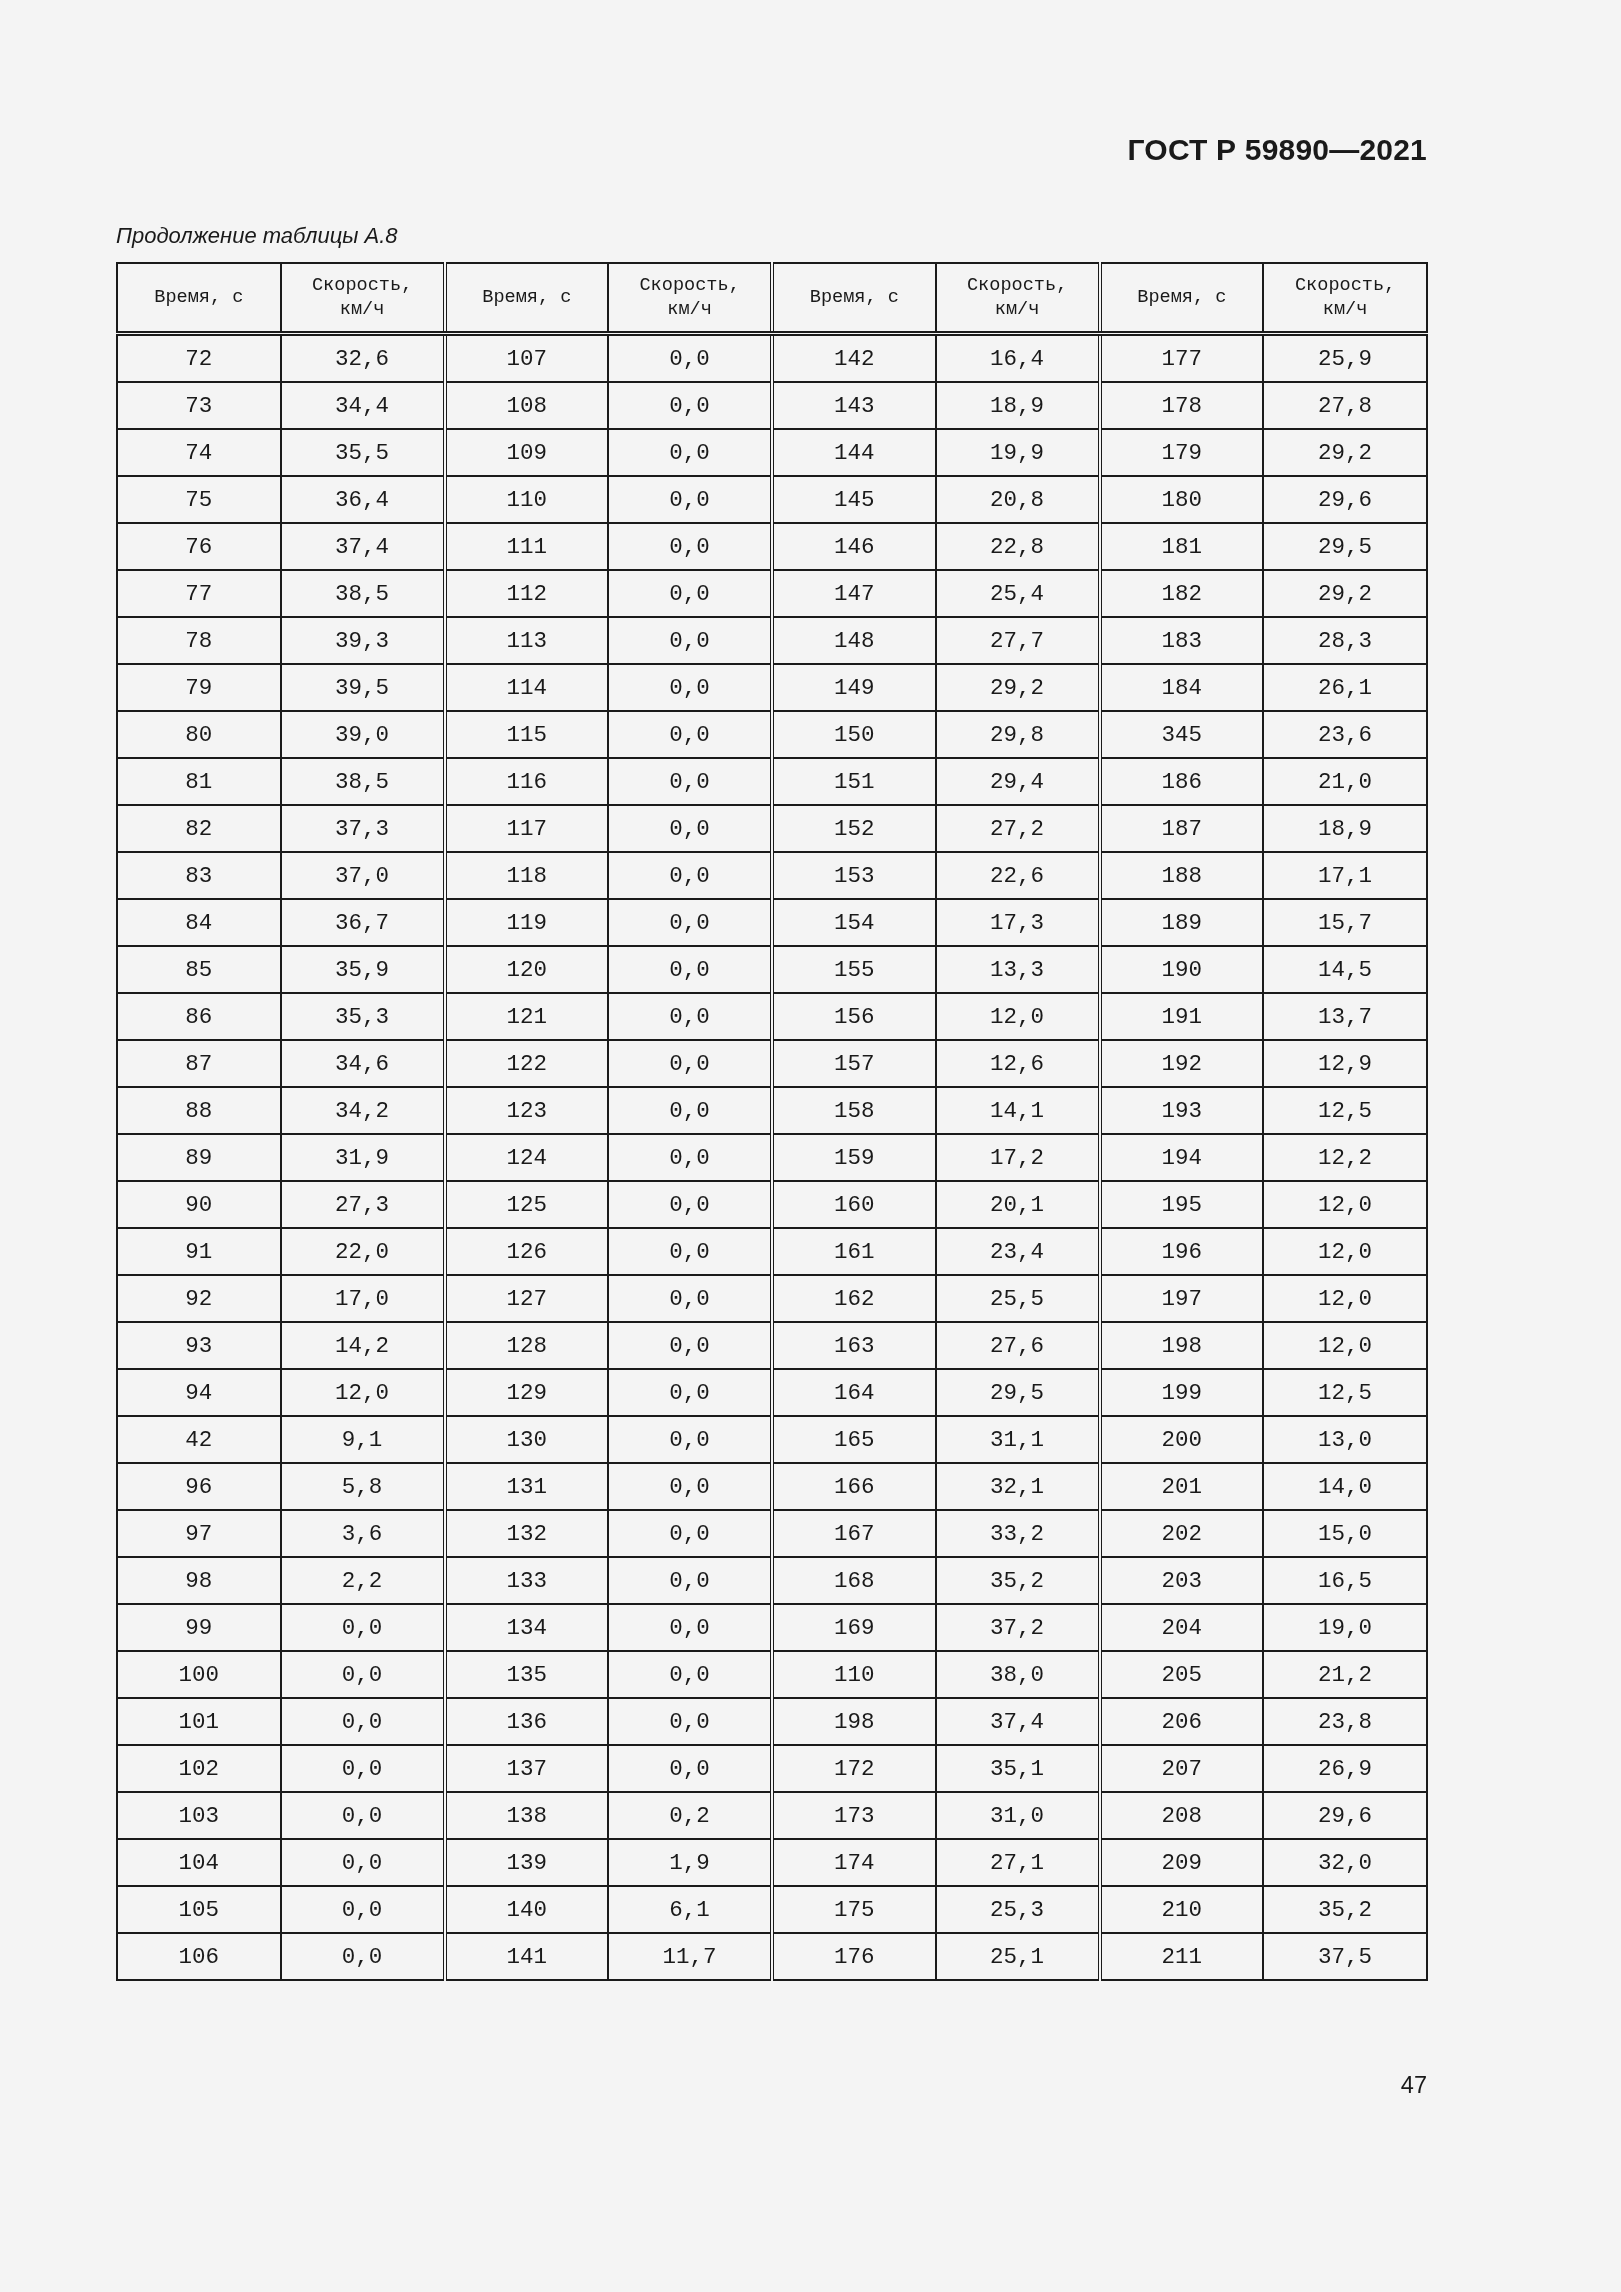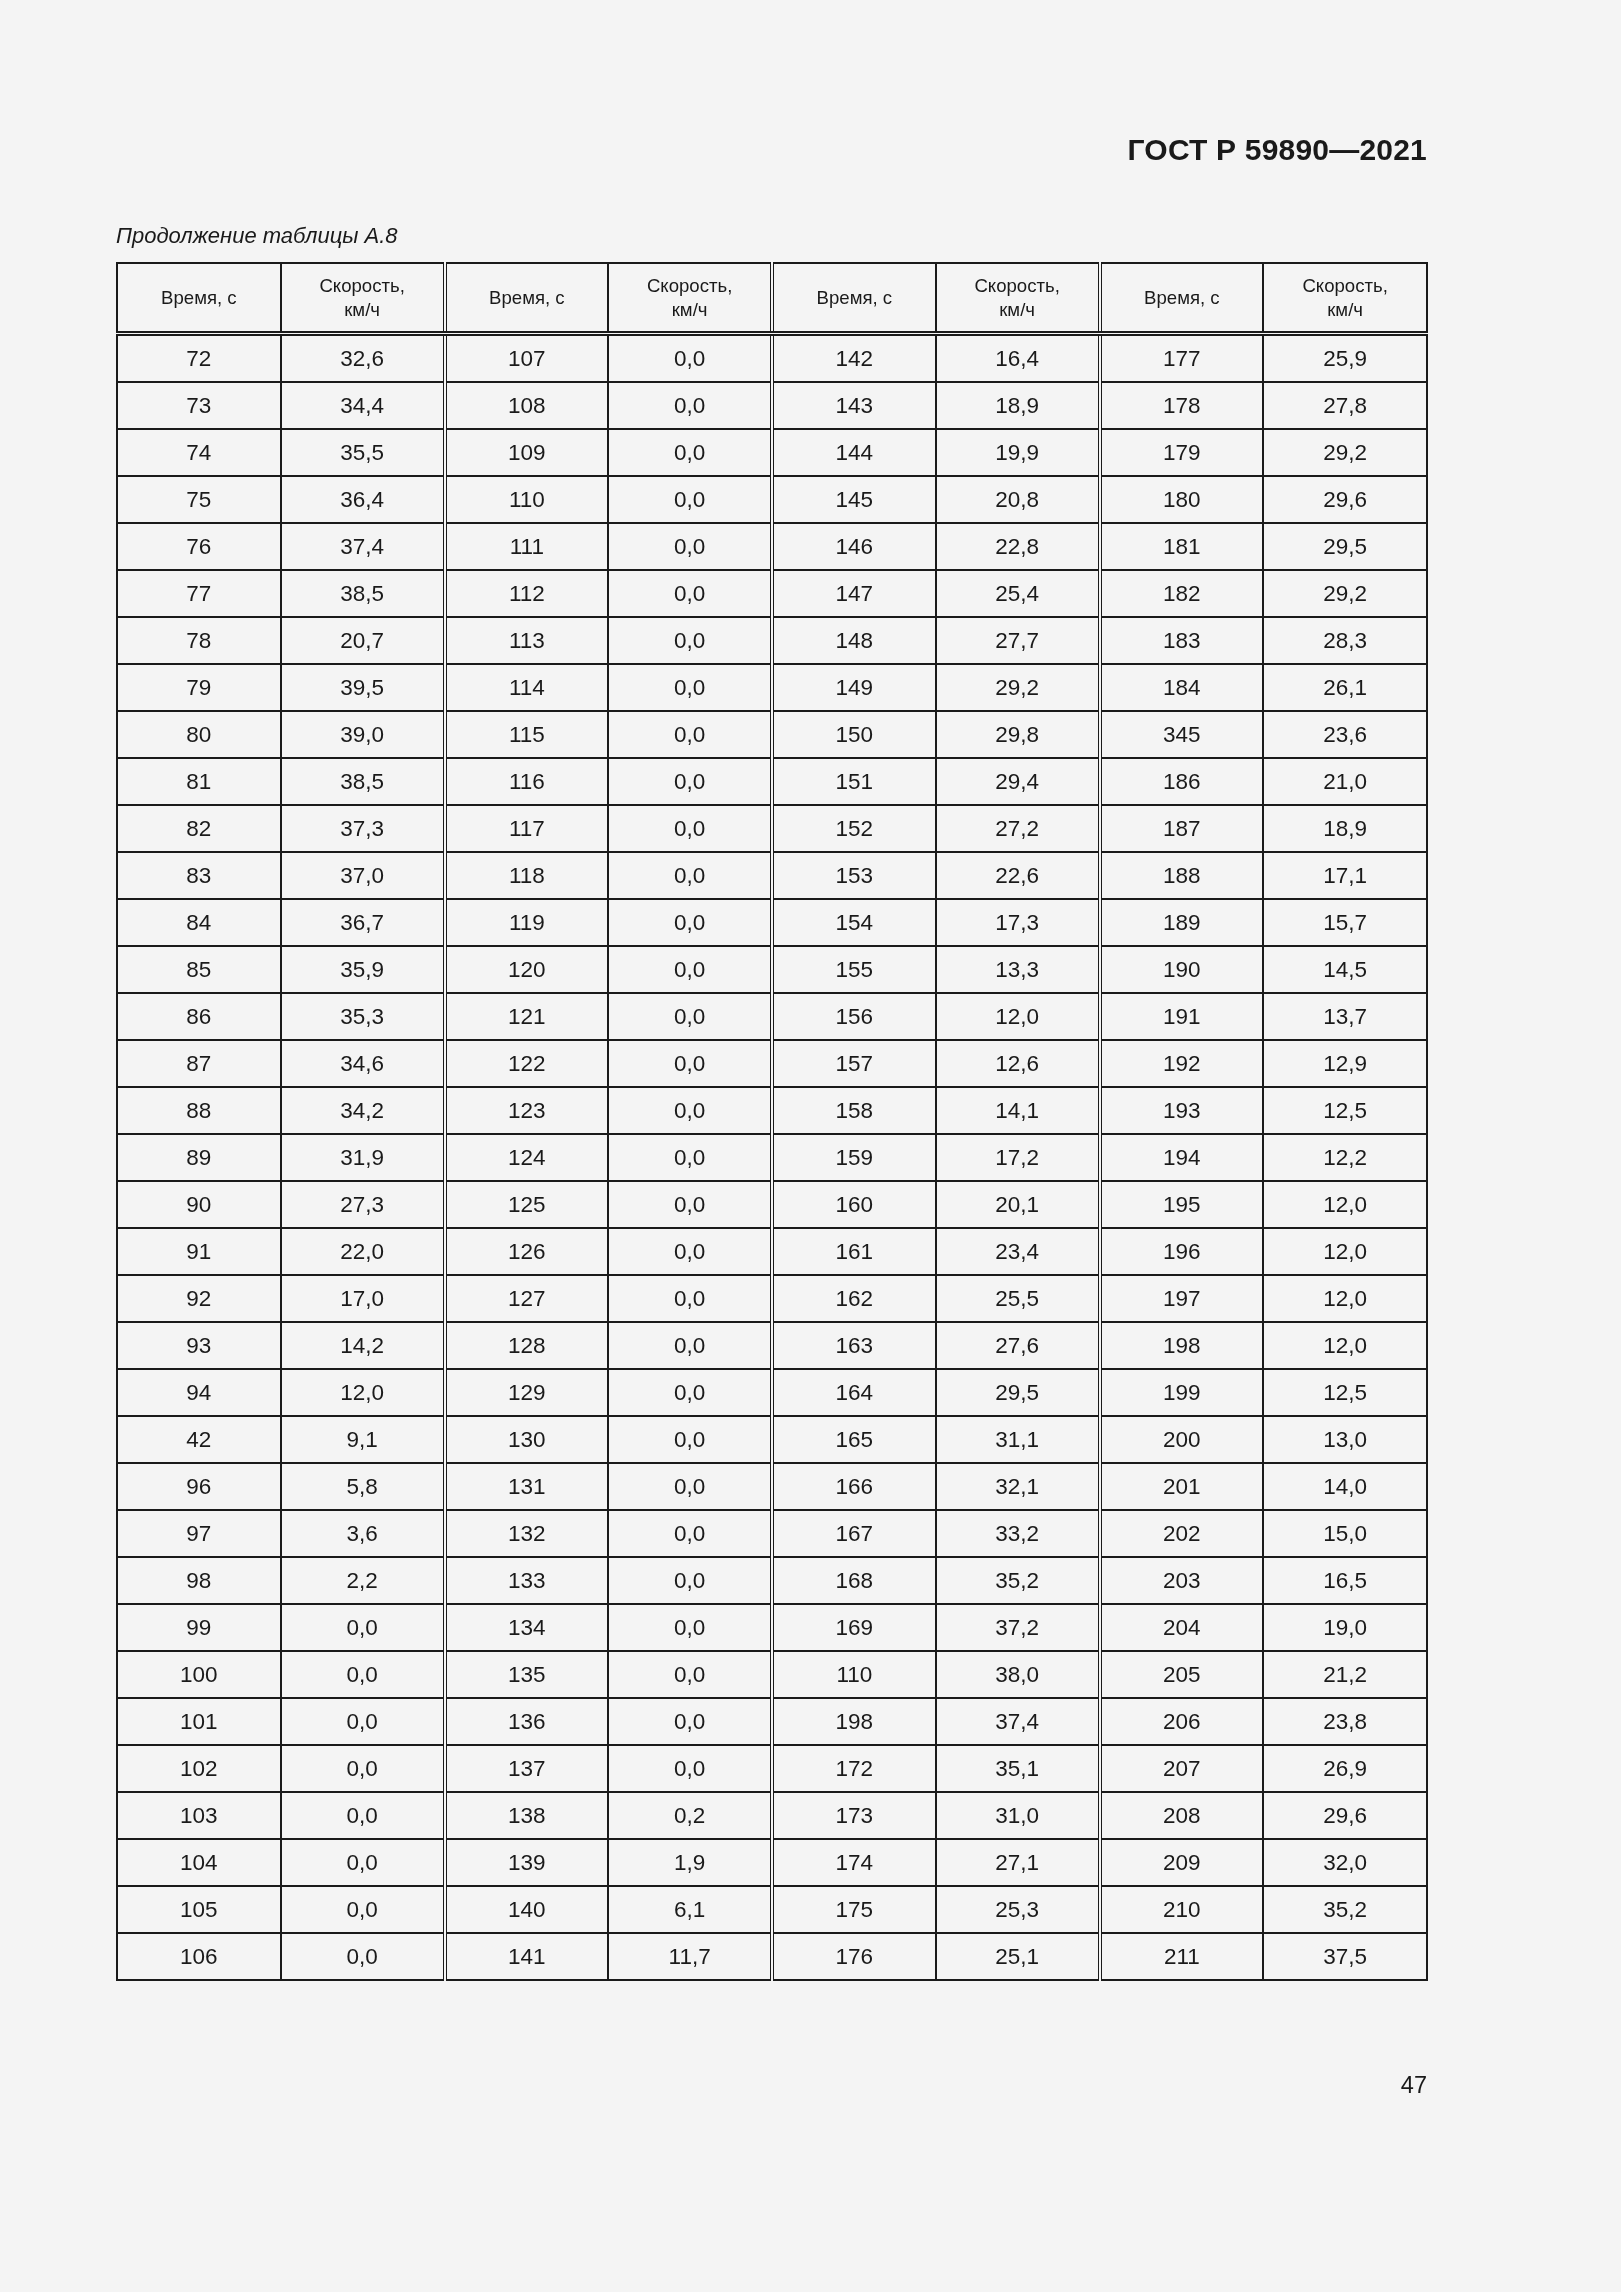--- a/index.html
+++ b/index.html
@@ -34,20 +34,21 @@
     position: absolute;
     top: 262px;
     left: 116px;
     width: 1312px;
   }
   table.data-table {
     border-collapse: collapse;
     width: 1312px;
     table-layout: fixed;
     border: 2.9px solid #1a1a1a;
+    font-family: Liberation Mono, monospace;
   }
   table.data-table col.c-time { width: 163px; }
   table.data-table col.c-speed { width: 163px; }
   table.data-table th,
   table.data-table td {
     border: 2px solid #1a1a1a;
     text-align: center;
     vertical-align: middle;
     padding: 0;
     font-weight: normal;
@@ -164,21 +165,21 @@
           <td class="grp-end">38,5</td>
           <td>112</td>
           <td class="grp-end">0,0</td>
           <td>147</td>
           <td class="grp-end">25,4</td>
           <td>182</td>
           <td>29,2</td>
         </tr>
         <tr>
           <td>78</td>
-          <td class="grp-end">20,7</td>
+          <td class="grp-end">39,3</td>
           <td>113</td>
           <td class="grp-end">0,0</td>
           <td>148</td>
           <td class="grp-end">27,7</td>
           <td>183</td>
           <td>28,3</td>
         </tr>
         <tr class="thick">
           <td>79</td>
           <td class="grp-end">39,5</td>

